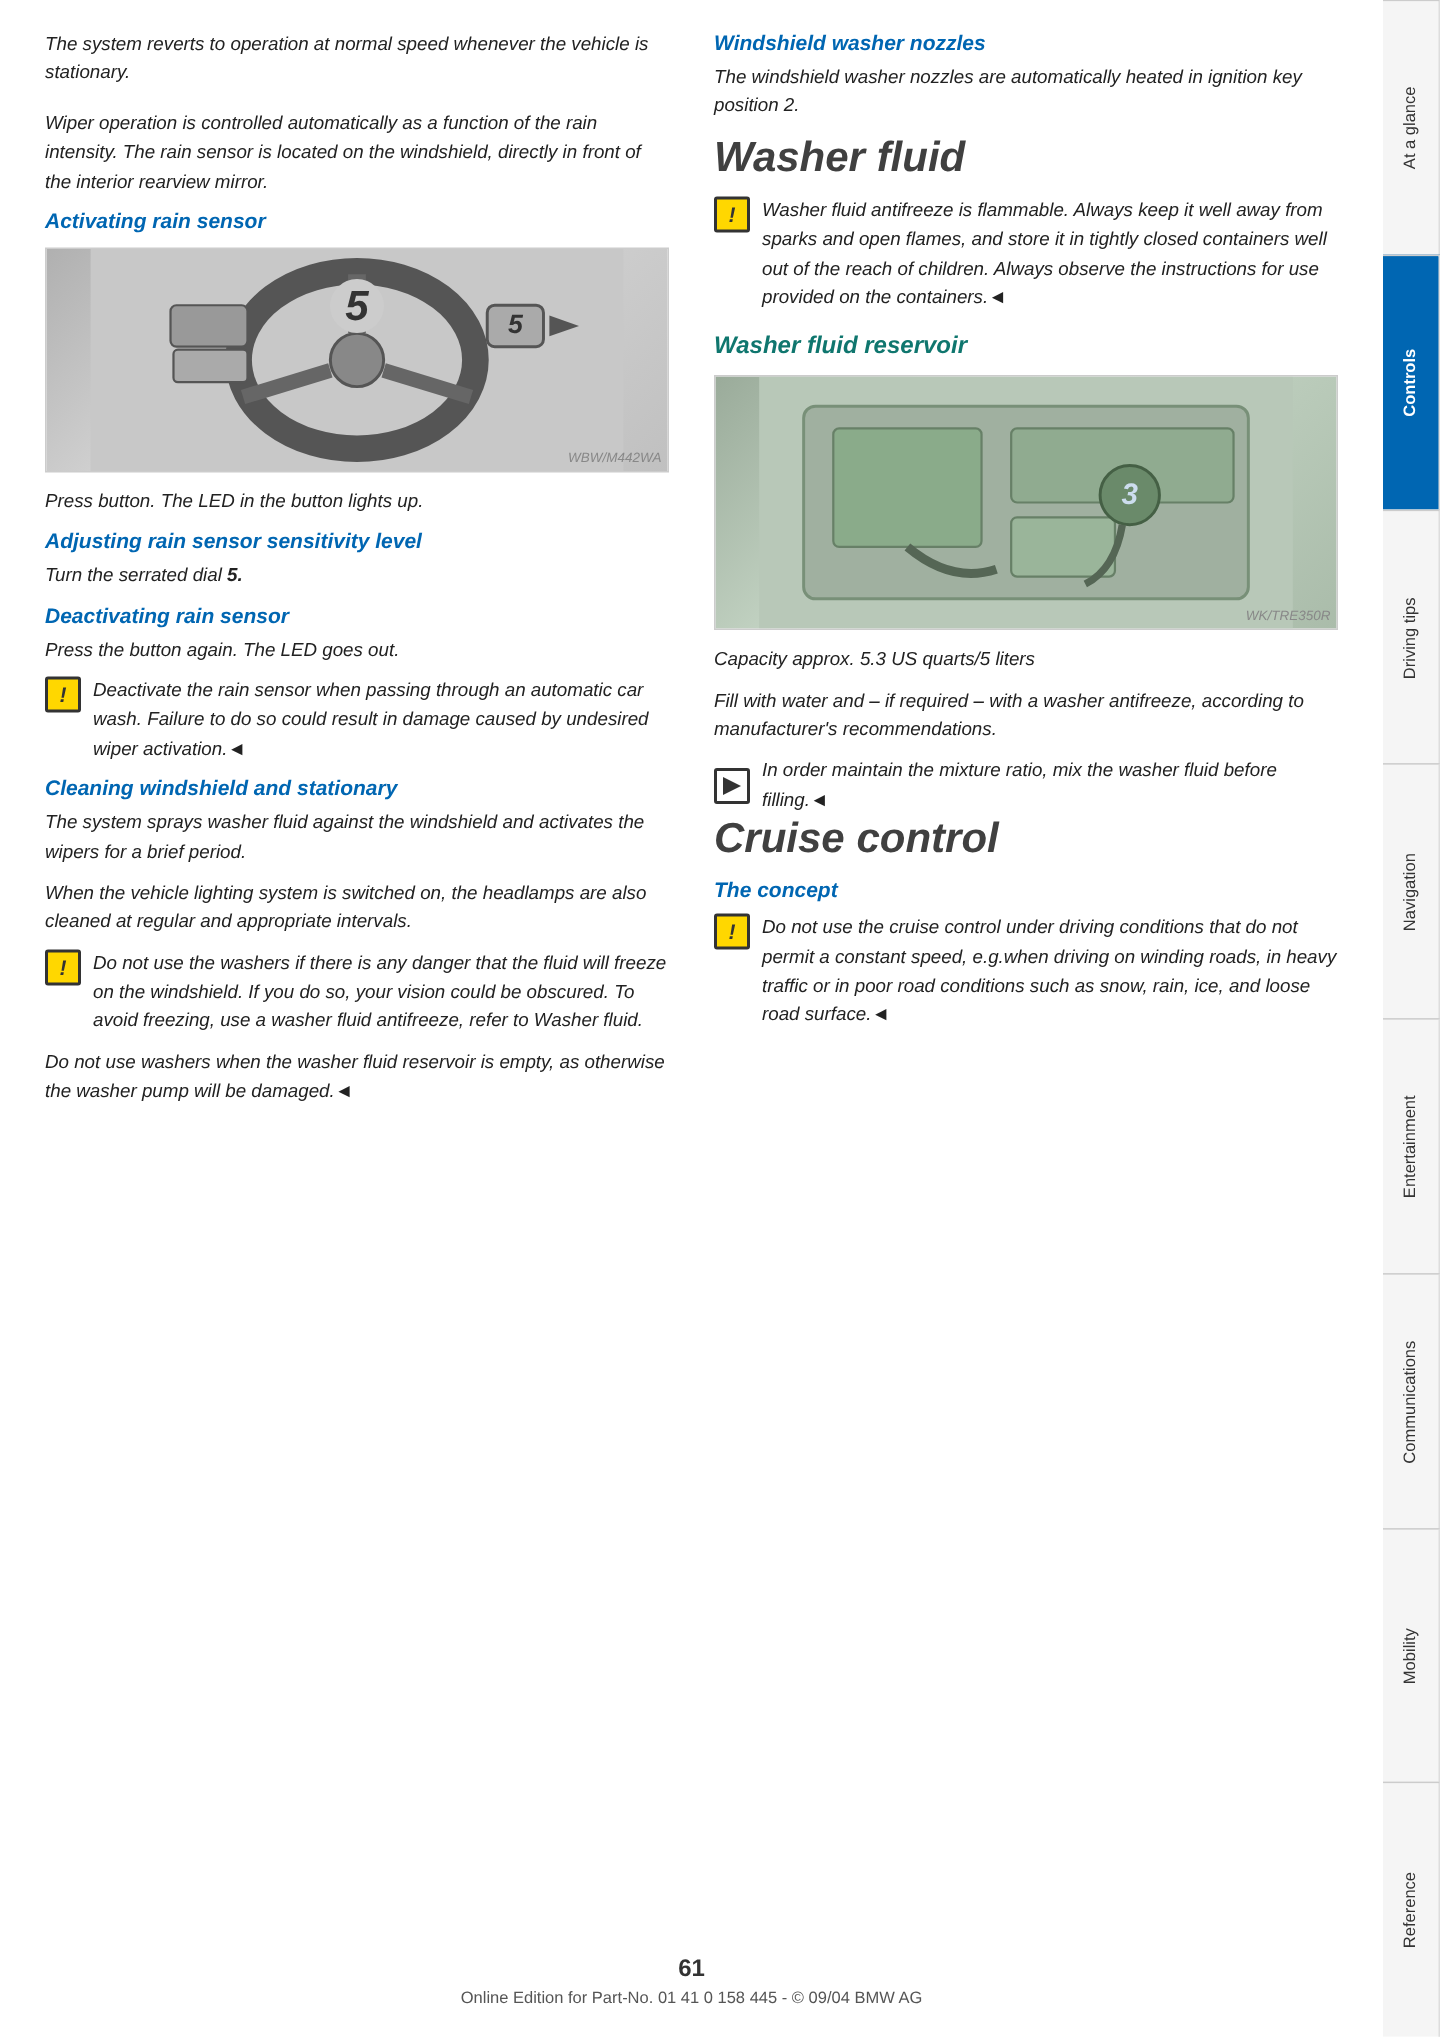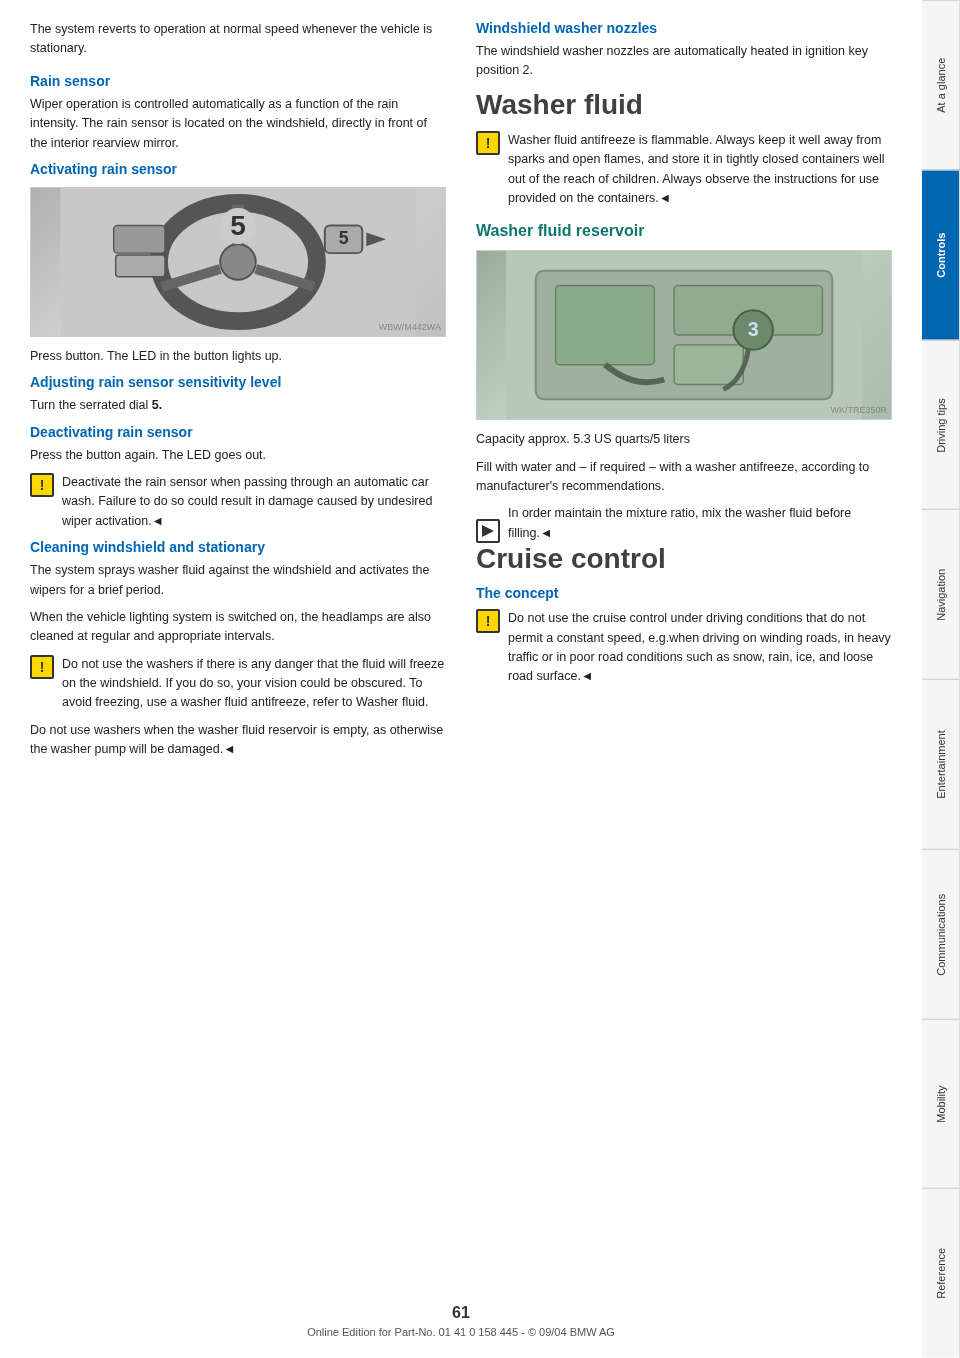--- a/index.html
+++ b/index.html
@@ -55,20 +55,21 @@
       color: #fff;
       font-weight: bold;
     }
 
     
     .main-content {
       width: 922px;
       padding: 20px 30px 60px 30px;
       display: flex;
       gap: 30px;
+      font-style: italic;
     }
 
     .left-column {
       flex: 1;
       max-width: 430px;
     }
 
     .right-column {
       flex: 1;
       max-width: 430px;
@@ -172,21 +173,21 @@
       font-weight: bold;
       font-size: 14px;
       color: #333;
       border-radius: 2px;
     }
 
     .note-box {
       display: flex;
       gap: 8px;
       margin: 0 0;
-      align-items: flex-end;
+      align-items: center;
     }
 
     .note-icon {
       width: 24px;
       height: 24px;
       min-width: 24px;
       border: 2px solid #333;
       display: flex;
       align-items: center;
       justify-content: center;
@@ -246,21 +247,20 @@
 
   <div class="main-content">
 
     <div class="left-column">
 
       <div class="intro-text">
         <p class="body-text">The system reverts to operation at normal speed whenever the vehicle is stationary.</p>
       </div>
 
       <div>
-        <div class="section-heading-blue">Rain sensor</div>
         <p class="body-text">Wiper operation is controlled automatically as a function of the rain intensity. The rain sensor is located on the windshield, directly in front of the interior rearview mirror.</p>
       </div>
 
       <div>
         <div class="section-heading-blue">Activating rain sensor</div>
 
         <div class="image-box img-steering">
 
           <svg width="100%" height="100%" viewBox="0 0 360 150">
             <rect width="360" height="150" fill="#c8c8c8"></rect>

